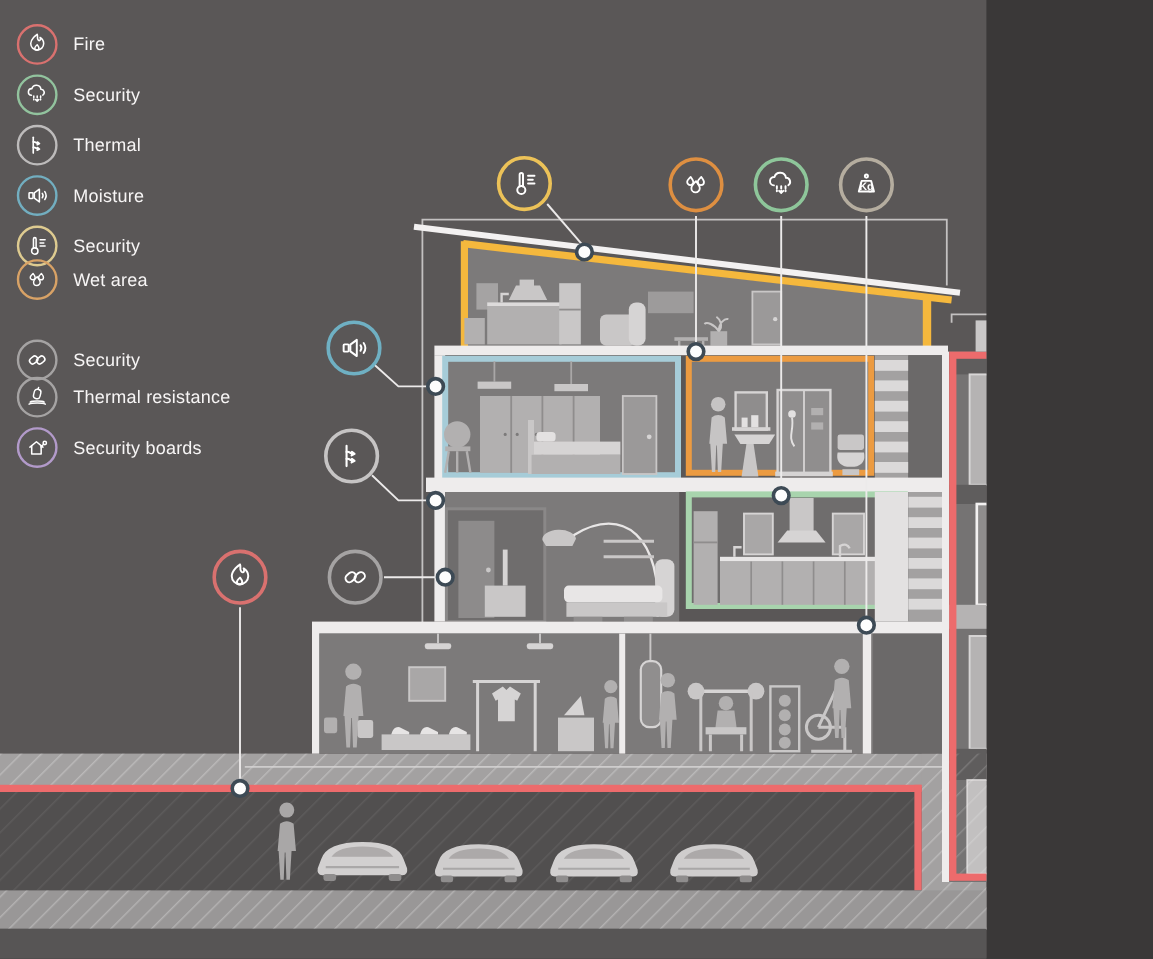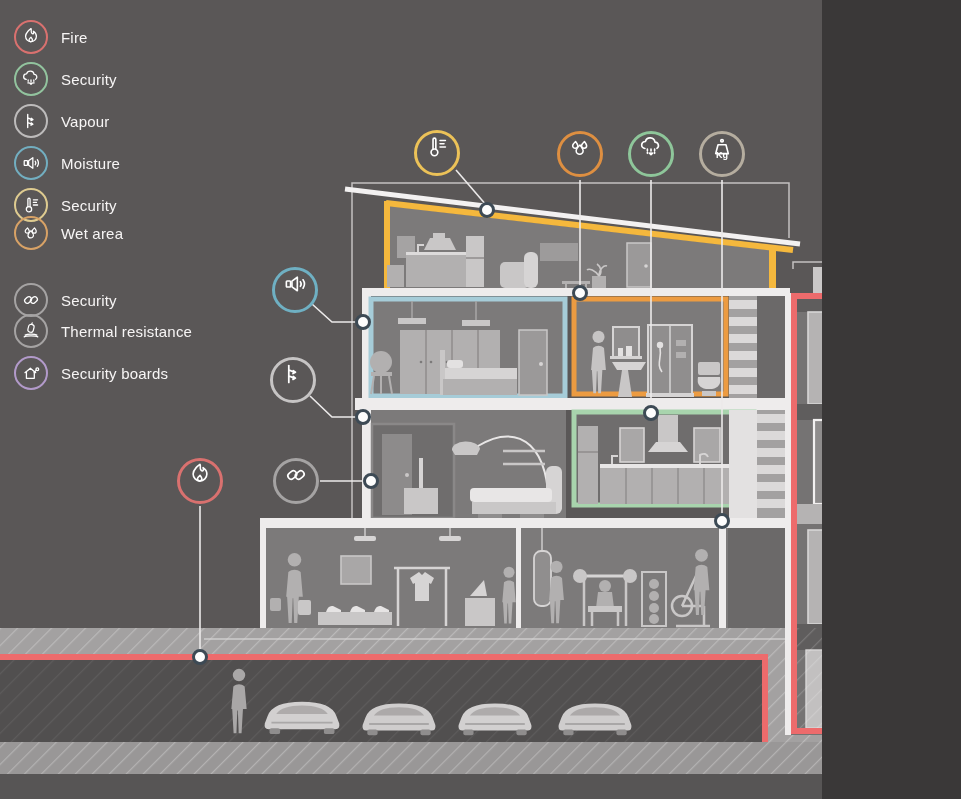--- a/index.html
+++ b/index.html
@@ -7,21 +7,21 @@
           font-family:"Liberation Sans", sans-serif;}
   svg.scene{position:absolute;left:0;top:0;}
   
   .legend{position:absolute;left:0;top:0;width:240px;}
   .lg-item{position:absolute;left:14px;display:flex;align-items:center;height:34px;}
   .lg-circle{width:34px;height:34px;border:2.5px solid #a5a3a3;border-radius:50%;
              display:flex;align-items:center;justify-content:center;flex:0 0 auto;box-sizing:border-box;}
   .lg-label{margin-left:13px;color:#f7f5f5;font-size:15px;font-weight:500;letter-spacing:.2px;white-space:nowrap;}
   
   .callout{position:absolute;width:46px;height:46px;border:3px solid #a5a3a3;border-radius:50%;
-           background:#5a5757;display:flex;align-items:flex-start;justify-content:center;box-sizing:border-box;}
+           background:#5a5757;display:flex;align-items:center;justify-content:center;box-sizing:border-box;}
   .kg-text{position:absolute;left:0;top:16px;width:100%;text-align:center;color:#fff;
            font-size:9px;font-weight:700;pointer-events:none;}
   .gi{display:block;}
 </style>
 </head>
 <body>
 
 <div class="canvas">
 
 <svg class="scene" width="961" height="799" viewBox="0 0 961 799">
@@ -419,21 +419,21 @@
           </svg>
         </span>
     <span class="lg-label">Security</span>
   </div>
   <div class="lg-item" style="top:104px">
     <span class="lg-circle" style="border-color: rgb(189, 187, 187);">
           <svg class="gi" width="22" height="22">
             <use href="#ic-vapour"></use>
           </svg>
         </span>
-    <span class="lg-label">Vapour</span>
+    <span class="lg-label">Thermal</span>
   </div>
   <div class="lg-item" style="top:146px">
     <span class="lg-circle" style="border-color: rgb(114, 174, 192);">
           <svg class="gi" width="22" height="22">
             <use href="#ic-acoustic"></use>
           </svg>
         </span>
     <span class="lg-label">Moisture</span>
   </div>
   <div class="lg-item" style="top:188px">

